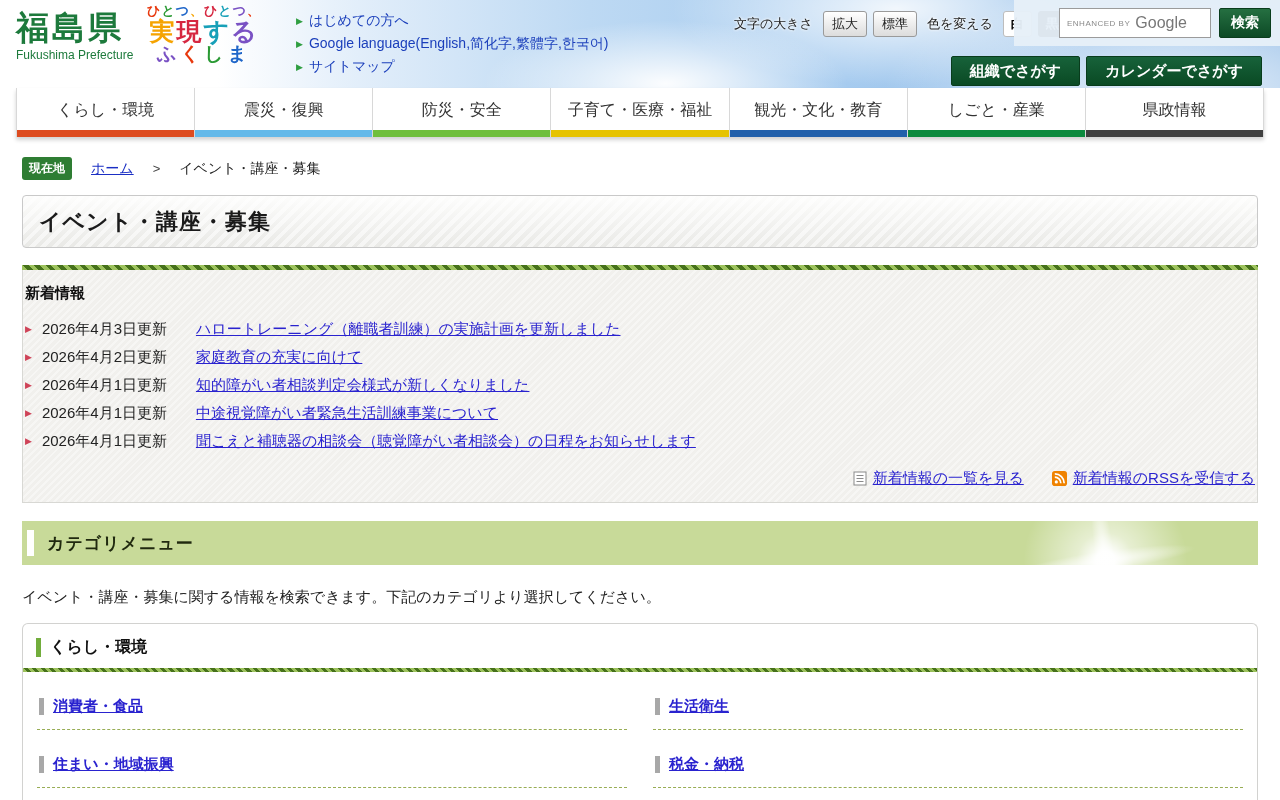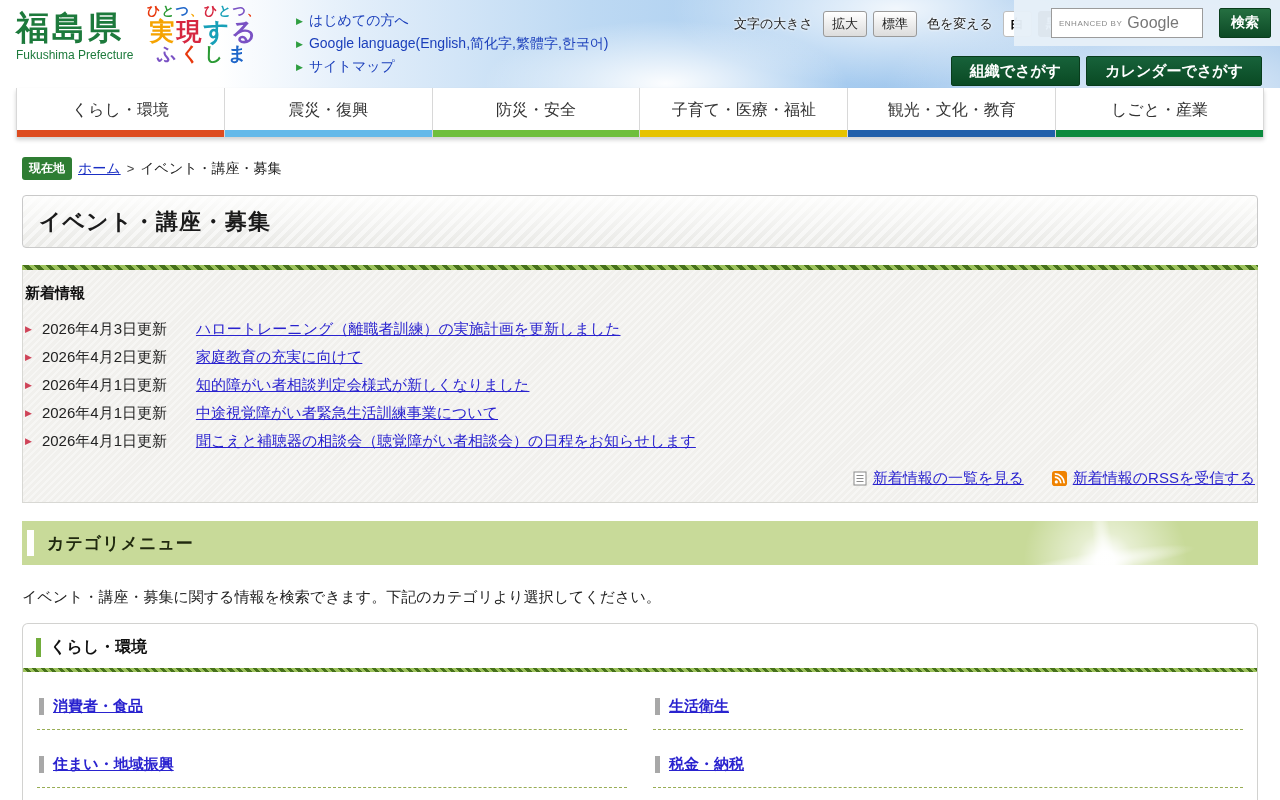--- a/index.html
+++ b/index.html
@@ -26,21 +26,21 @@
   .hdr-link-row { display:flex; align-items:center; margin-bottom:5px; font-size:14px; }
   .tri { color:#2f9e41; font-size:9px; margin-right:6px; }
   .hdr-link { color:#1b3fbb; text-decoration:none; }
   .ctrl-row { position:absolute; top:11px; left:730px; display:flex; align-items:center; gap:6px; }
   .ctrl-label { font-size:13px; color:#222; text-shadow:0 0 3px #fff,0 0 3px #fff; margin:0 4px; }
   .btn-sm { font-size:13px; padding:3px 8px; border:1px solid #9a9a9a; border-radius:3px;
     background:linear-gradient(#ffffff,#dcdcdc); color:#222; }
   .btn-color { font-size:13px; padding:3px 7px; border:1px solid #cfcfcf; border-radius:3px; font-weight:bold; }
   .search-panel { position:absolute; right:0; top:0; width:266px; height:46px;
     background:rgba(230,239,248,.96); }
-  .search-inner { position:absolute; right:9px; top:8px; display:flex; gap:16px; }
+  .search-inner { position:absolute; right:9px; top:8px; display:flex; gap:8px; }
   .search-box { position:relative; }
   .search-input { width:152px; height:30px; border:1px solid #9b9b9b; background:#fff; padding:0 6px; font-size:13px; }
   .watermark { position:absolute; left:8px; top:0; height:30px; display:flex; align-items:center; gap:5px;
     pointer-events:none; color:#8a8a8a; }
   .wm-pre { font-size:8px; letter-spacing:.5px; }
   .wm-brand { font-size:16px; color:#777; }
   .btn-search { width:52px; height:30px; background:linear-gradient(#2474442,#0d4a26); background:linear-gradient(#256f41,#0d4a26);
     color:#fff; font-size:14px; font-weight:bold; border:1px solid #0a3d1d; border-radius:2px; }
   .quick-btns { position:absolute; right:18px; bottom:2px; display:flex; gap:6px; }
   .btn-quick { height:30px; padding:0 18px; background:linear-gradient(#17623a,#0a4a24);
@@ -48,21 +48,21 @@
 
   
   .nav { margin:0 16px; display:flex; background:#fff; box-shadow:0 3px 4px rgba(0,0,0,.18); position:relative; z-index:2; }
   .tab { flex:1; text-align:center; font-size:16px; color:#333; padding:12px 0 16px; border-left:1px solid #d8d8d8;
     position:relative; background:#fff; cursor:pointer; }
   .tab:last-child { border-right:1px solid #d8d8d8; }
   .tab-underline { position:absolute; bottom:0; left:0; right:0; height:7px; }
 
   
   .content { padding:0 22px; }
-  .breadcrumb { margin-top:20px; display:flex; align-items:center; font-size:14px; gap:6px; }
+  .breadcrumb { margin-top:20px; display:flex; align-items:center; font-size:14px; gap:19px; }
   .crumb-badge { background:#2e7d33; color:#fff; font-size:12px; font-weight:bold; padding:3px 7px; border-radius:3px; }
   .crumb-home { color:#1b2fc4; }
   .crumb-sep { color:#444; font-size:13px; }
   .crumb-cur { color:#222; }
 
   .title-bar { margin-top:15px; height:53px; border:1px solid #c9c9c9; border-radius:4px;
     background:
       repeating-linear-gradient(135deg, rgba(255,255,255,.55) 0 4px, rgba(0,0,0,0) 4px 8px),
       linear-gradient(#fdfdfc,#e9e9e6);
     display:flex; align-items:center; }
@@ -184,20 +184,24 @@
     <span>子育て・医療・福祉</span>
     <div class="tab-underline" style="background: rgb(230, 195, 0);"></div>
   </div>
   <div class="tab">
     <span>観光・文化・教育</span>
     <div class="tab-underline" style="background: rgb(33, 96, 171);"></div>
   </div>
   <div class="tab">
     <span>しごと・産業</span>
     <div class="tab-underline" style="background: rgb(12, 138, 62);"></div>
+  </div>
+  <div class="tab">
+    <span>県政情報</span>
+    <div class="tab-underline" style="background: rgb(63, 63, 63);"></div>
   </div>
 </div>
 
 <div class="content">
 
   <div class="breadcrumb">
     <span class="crumb-badge">現在地</span>
     <a class="crumb-home" style="text-decoration:underline">ホーム</a>
     <span class="crumb-sep">&gt;</span>
     <span class="crumb-cur">イベント・講座・募集</span>

